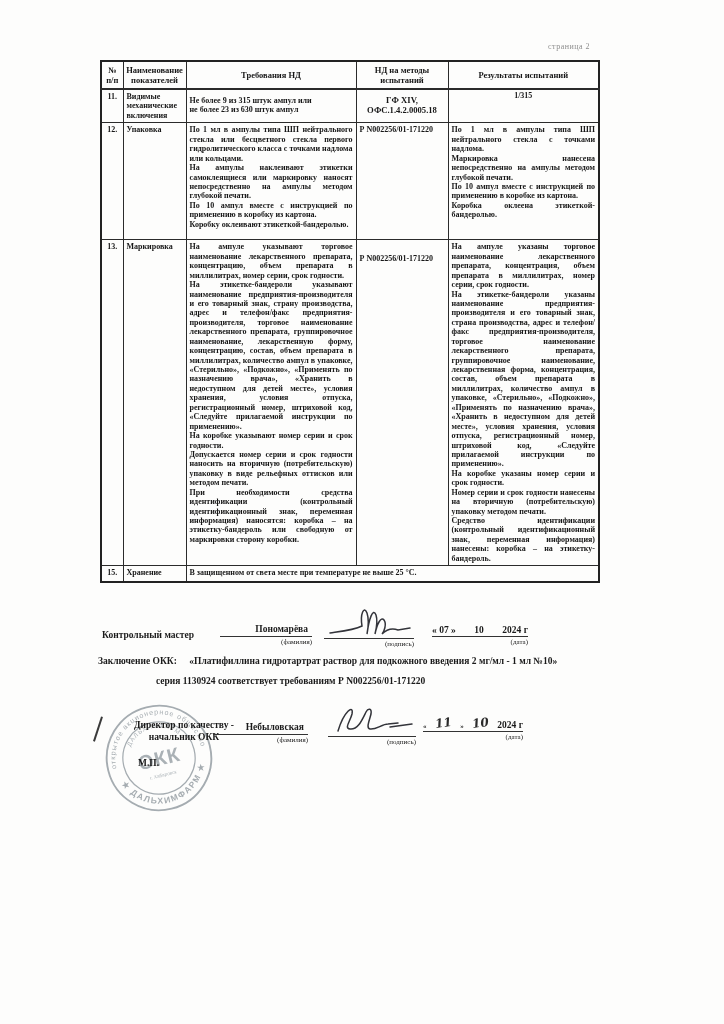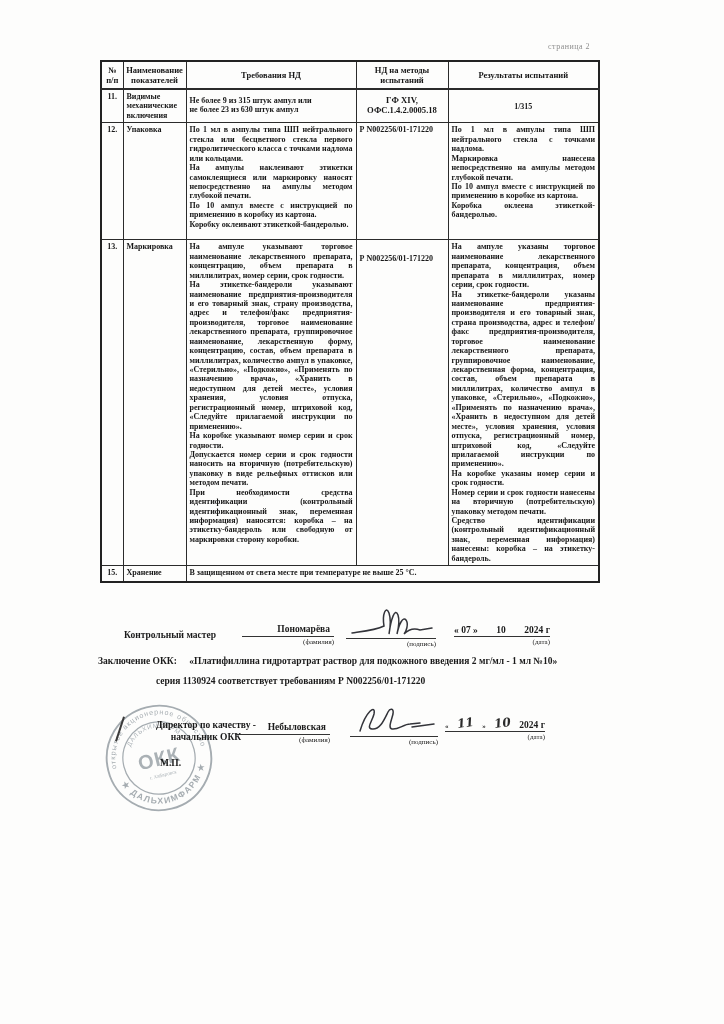--- a/index.html
+++ b/index.html
@@ -40,21 +40,21 @@
   .nd-center { text-align: center; vertical-align: top; font-size: 8.6px; }
   .nd-top { vertical-align: top; padding-top: 4px; }
   tr.r-vid td { height: 32px; }
   tr.r-nevid td { height: 30px; }
   tr.r-upak td { height: 117px; }
   tr.r-mark td { height: 300px; margin-left: 40px; }
   tr.r-srok td { height: 15px; }
   tr.r-hran td { height: 16px; }
   .res-center { text-align: center; vertical-align: middle; }
   
-  .sig-row { position: absolute; width: 540px; height: 44px; margin-left: 22px; }
+  .sig-row { position: absolute; width: 540px; height: 44px; }
   .sig-label { position: absolute; font-size: 9.5px; font-weight: bold; }
   .field { position: absolute; text-align: right; }
   .field-value {
     border-bottom: 1.2px solid #333;
     font-size: 9.5px; font-weight: bold;
     padding: 0 4px 1px 4px; min-height: 13px;
   }
   .field-caption { font-size: 7px; font-weight: normal; color: #222; padding-top: 1px; }
   .sig-svg { position: absolute; bottom: 1px; left: 0; width: 100%; height: 34px; overflow: visible; }
   .sign-box { position: relative; height: 15px; border-bottom: 1.2px solid #333; }
@@ -107,21 +107,21 @@
       </tr>
     </thead>
     <tbody>
       <tr class="r-vid">
         <td class="num-cell">11.</td>
         <td>Видимые механические включения</td>
         <td class="pre" style="padding-top:6px">Не более 9 из 315 штук ампул  или
 не более 23 из 630 штук ампул</td>
         <td class="pre nd-center" style="padding-top:5px">ГФ XIV,
 ОФС.1.4.2.0005.18</td>
-        <td class="res-center" style="padding-top:12px">1/315</td>
+        <td class="res-center" style="padding-top:1px">1/315</td>
       </tr>
       <tr class="r-upak">
         <td class="num-cell">12.</td>
         <td>Упаковка</td>
         <td class="pre t-just">По 1 мл в ампулы типа ШП нейтрального стекла или бесцветного стекла первого гидролитического класса с точками надлома или кольцами.
 На ампулы наклеивают этикетки самоклеящиеся или маркировку наносят непосредственно на ампулы методом глубокой печати.
 По 10 ампул вместе с инструкцией по применению в коробку из картона.
 Коробку оклеивают этикеткой-бандеролью.</td>
         <td class="nd-top">Р N002256/01-171220</td>
         <td class="pre t-just">По 1 мл в ампулы типа ШП нейтрального стекла с точками надлома.

